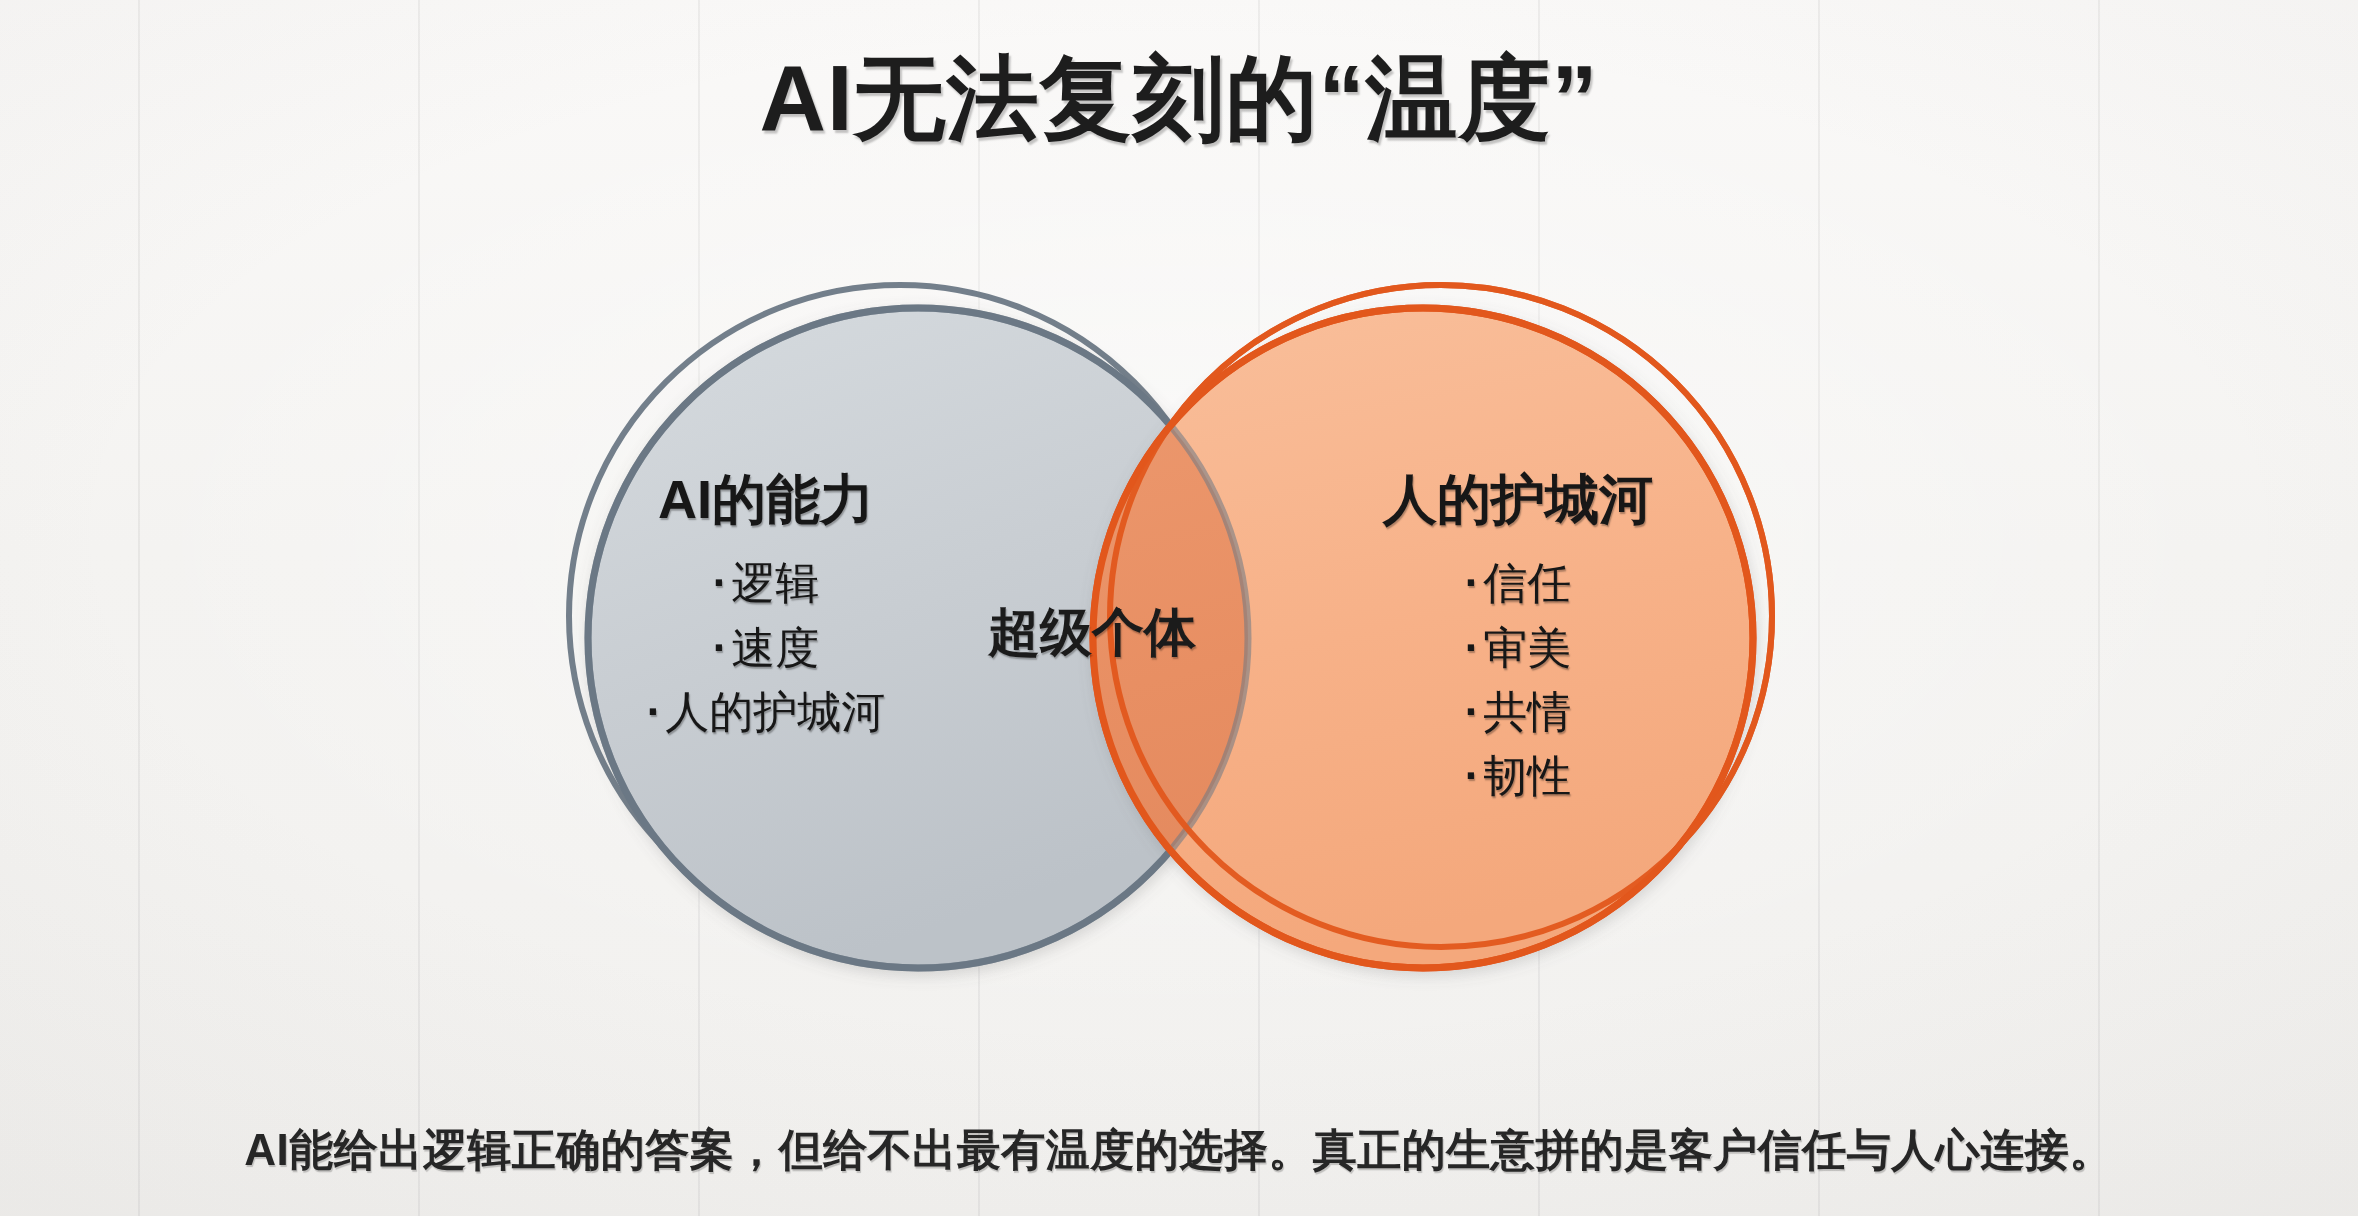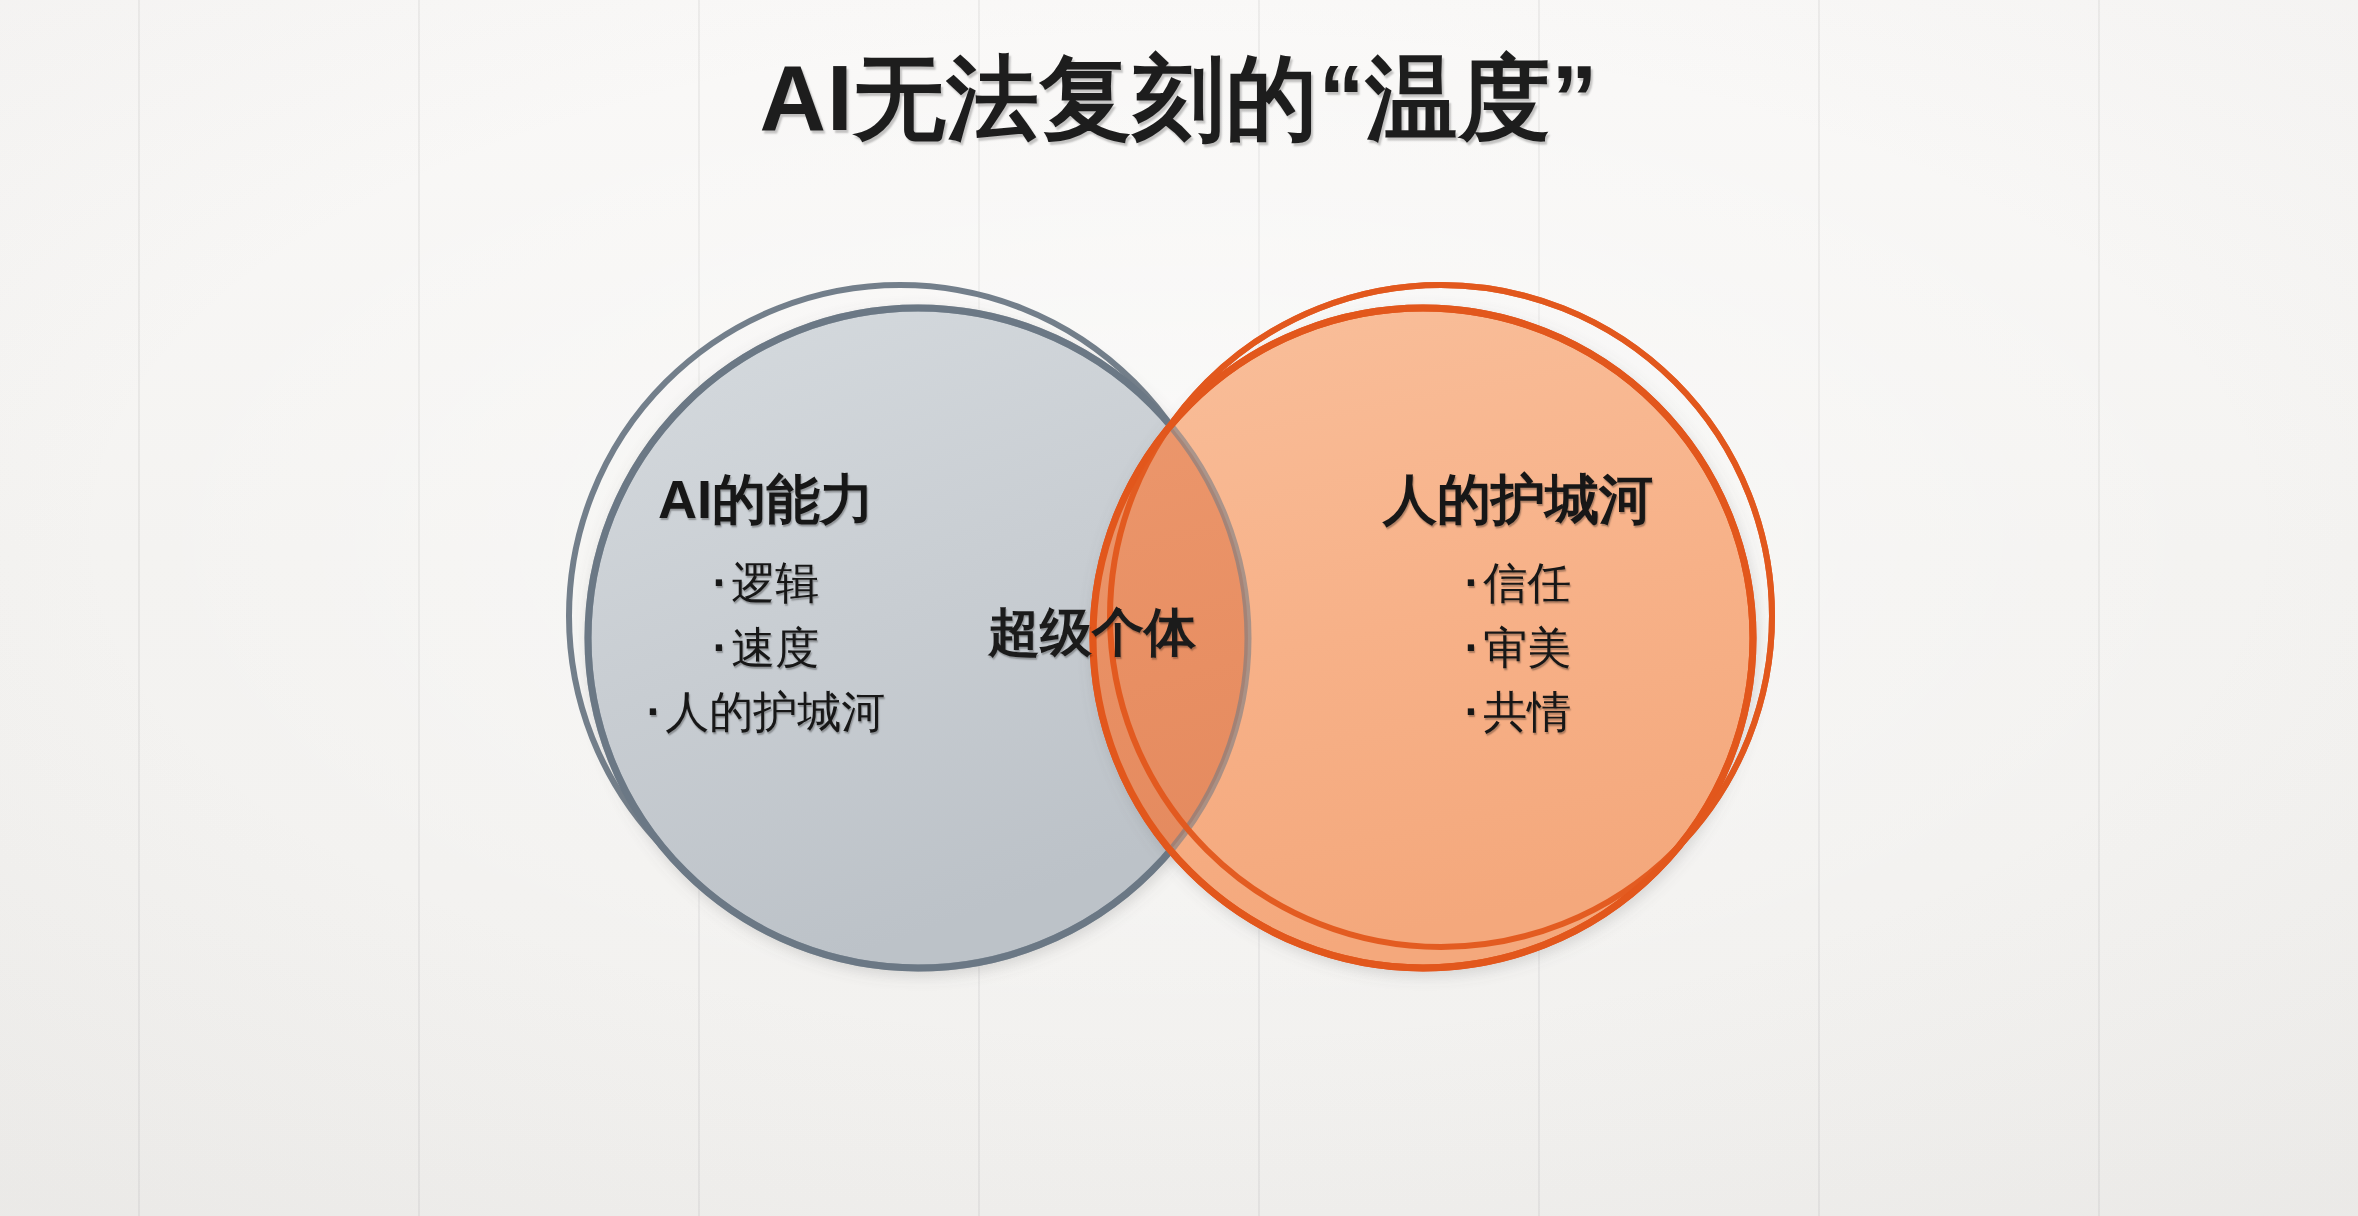--- a/index.html
+++ b/index.html
@@ -218,19 +218,23 @@
     <div class="bullets">
       <div class="bullet-item">
         <span class="dot">·</span><span>信任</span>
       </div>
       <div class="bullet-item">
         <span class="dot">·</span><span>审美</span>
       </div>
       <div class="bullet-item">
         <span class="dot">·</span><span>共情</span>
       </div>
+      <div class="bullet-item">
+        <span class="dot">·</span><span>韧性</span>
+      </div>
     </div>
   </div>
 
   <div class="center-label">超级个体</div>
 
+  <div class="caption">AI能给出逻辑正确的答案，但给不出最有温度的选择。真正的生意拼的是客户信任与人心连接。</div>
 
 </div>
 
 </body></html>

